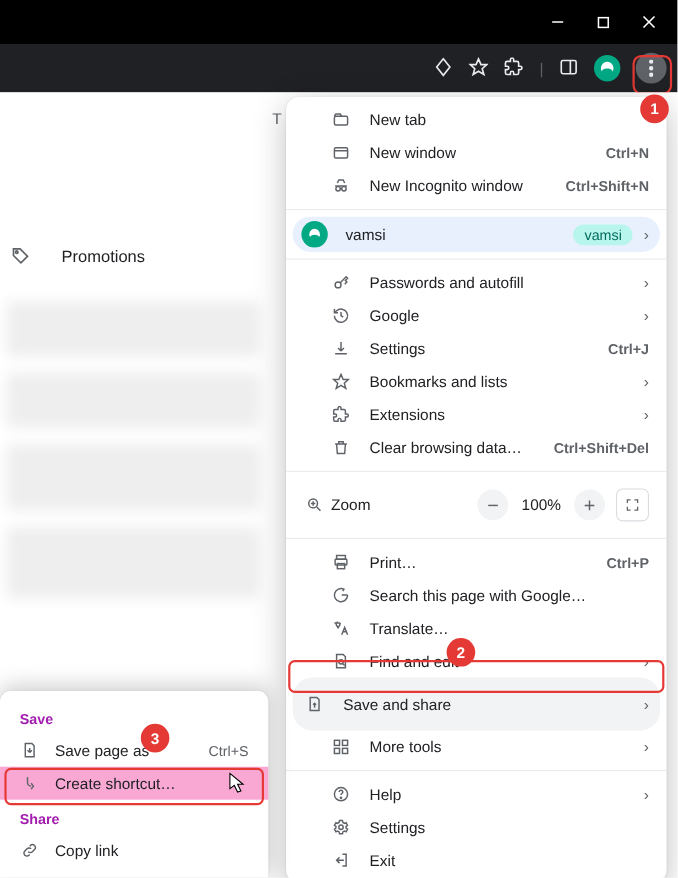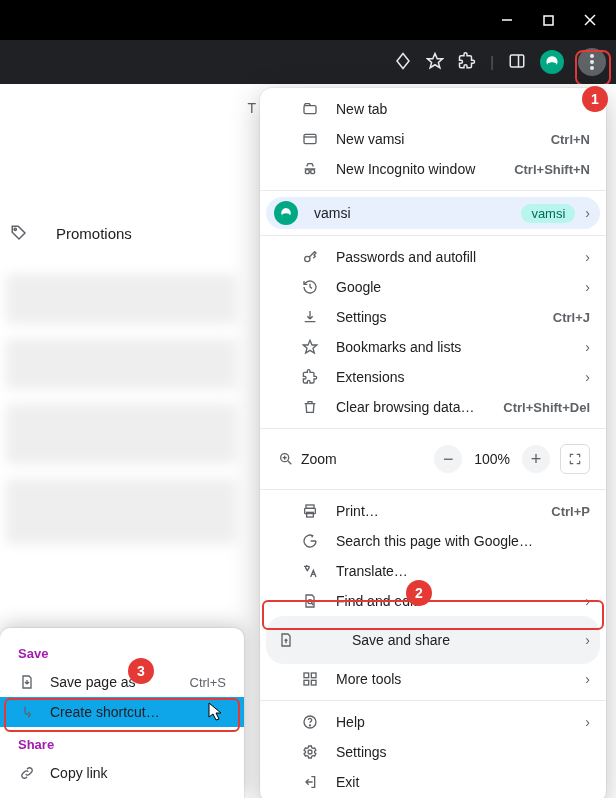--- a/index.html
+++ b/index.html
@@ -85,21 +85,21 @@
   }
   .m-row {
     display:flex;
     align-items:center;
     height:30px;
     padding:0 16px;
     position:relative;
     cursor:default;
     margin-left:24px;
   }
-  .m-row.hov { background:#f1f3f4; border-radius:18px; margin:0 6px; padding:16px 10px; height:48px;gap:40px; }
+  .m-row.hov { background:#f1f3f4; border-radius:18px; margin:0 6px; padding:16px 10px; height:48px; }
   .m-row.sel { background:#e8f0fe; border-radius:18px; margin:0 6px; padding:0 10px; height:32px; }
   .m-icon { width:20px; display:flex; justify-content:center; color:#5f6368; }
   .m-label { margin-left:16px; flex:1; font-size:14px; color:#202124; }
   .m-shortcut { font-size:13px; color:#5f6368;font-weight:bold; }
   .m-arrow { color:#5f6368; font-size:14px; margin-left:6px; }
   .m-sep { height:1px; background:#e8eaed; margin:6px 0; }
 
   .account-chip {
     width:24px; height:24px; border-radius:50%;
     background:#00a884; display:flex;align-items:center;justify-content:center;
@@ -141,21 +141,21 @@
   .sub-title {
     font-size:13px; font-weight:600; color:#a21caf;
     padding:10px 18px 6px;
   }
   .s-row {
     display:flex; align-items:center; height:30px;
     padding:0 18px;
     position:relative;
   }
   .s-row.focus {
-    background:#0ea5e9;
+    background:#f9a8d4;
   }
   .s-icon { width:18px; display:flex; justify-content:center; color:#5f6368; }
   .s-label { margin-left:14px; flex:1; font-size:14px; }
   .s-shortcut { font-size:13px; color:#5f6368; }
 
   .annot-num {
     position:absolute;
     width:26px; height:26px; border-radius:50%;
     background:#e53935; color:#fff;
     display:flex;align-items:center;justify-content:center;
@@ -254,21 +254,21 @@
         </span>
       <span class="m-label">New tab</span>
     </div>
     <div class="m-row">
       <span class="m-icon">
           <svg width="16" height="16" viewBox="0 0 24 24" fill="none" stroke="#5f6368" stroke-width="2">
             <rect x="3" y="5" width="18" height="14" rx="2"></rect>
             <line x1="3" y1="9" x2="21" y2="9"></line>
           </svg>
         </span>
-      <span class="m-label">New vamsi</span>
+      <span class="m-label">New window</span>
       <span class="m-shortcut">Ctrl+N</span>
     </div>
     <div class="m-row">
       <span class="m-icon">
           <svg width="16" height="16" viewBox="0 0 24 24" fill="none" stroke="#5f6368" stroke-width="2">
             <path d="M4 12h16M7 8l2-4h6l2 4"></path>
             <circle cx="8" cy="16" r="3"></circle>
             <circle cx="16" cy="16" r="3"></circle>
             <line x1="11" y1="16" x2="13" y2="16"></line>
           </svg>

